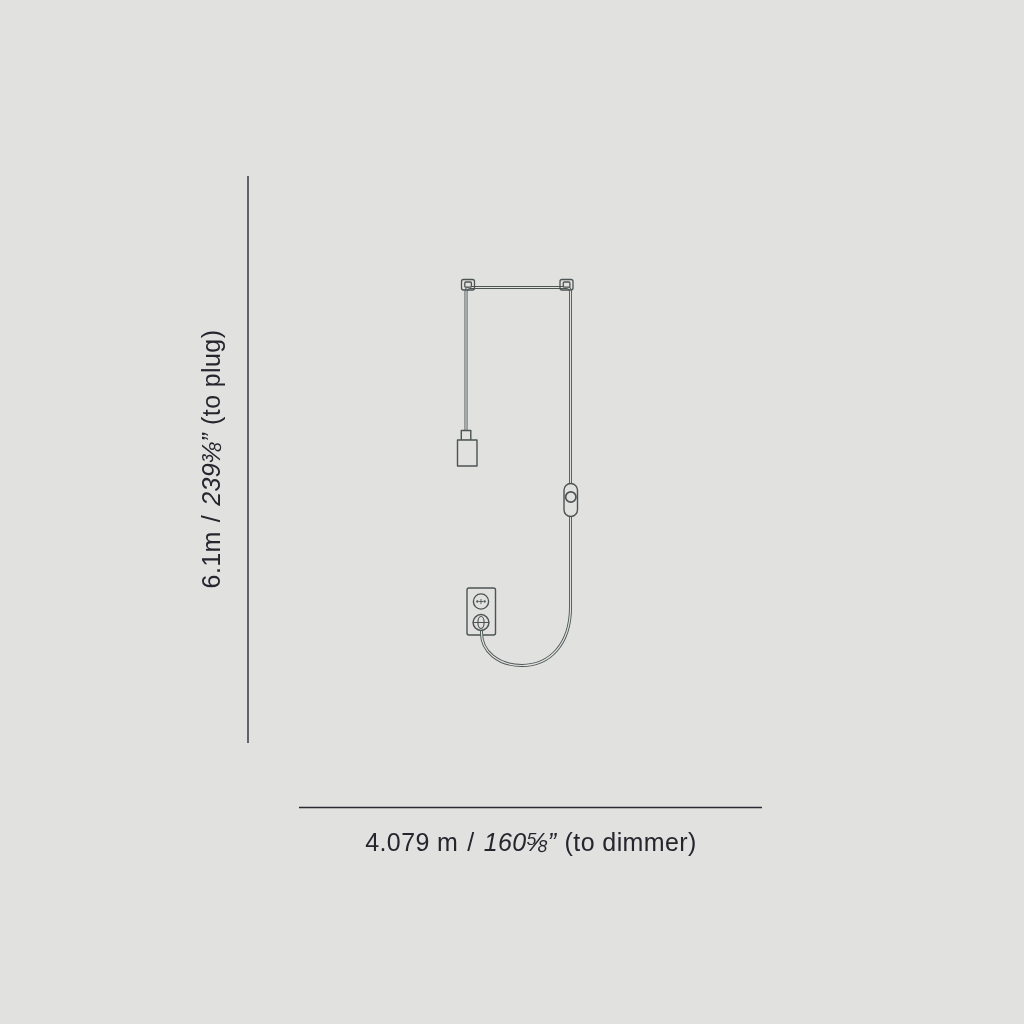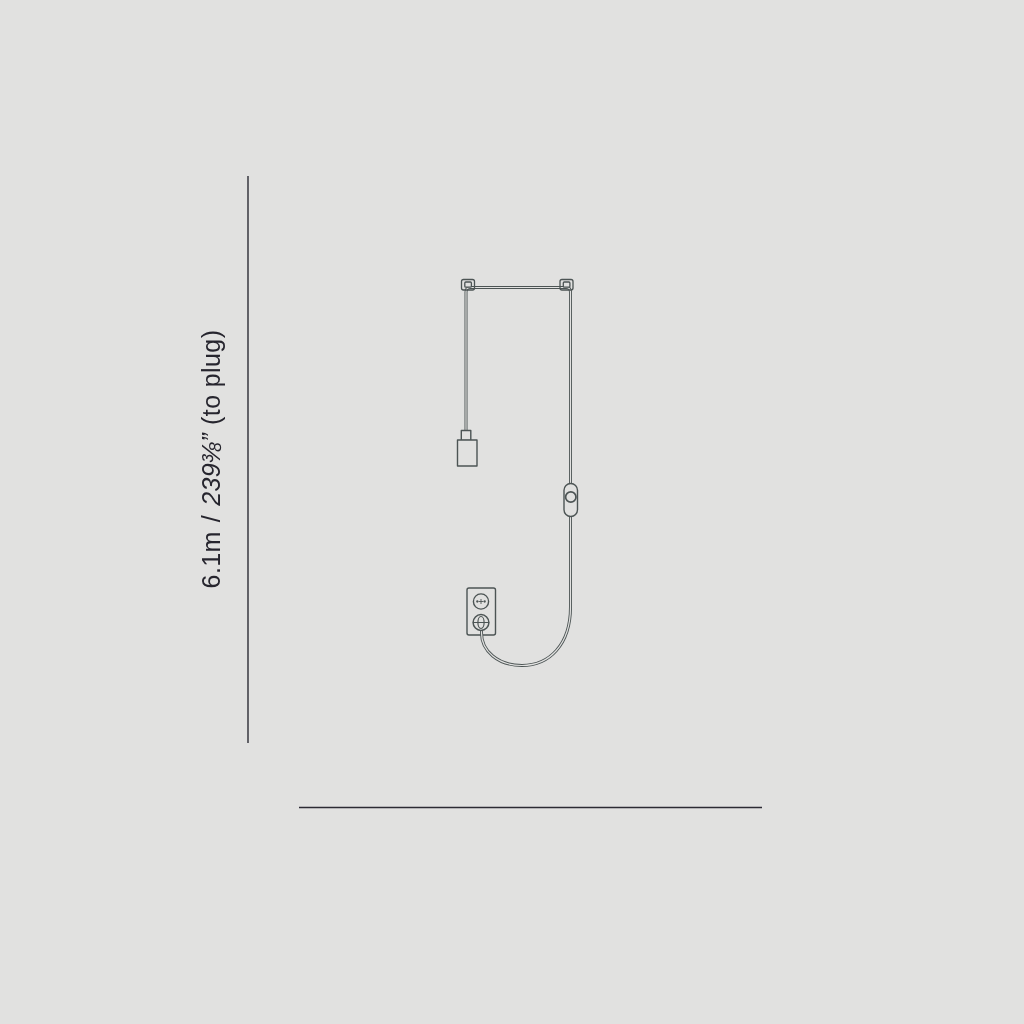--- a/index.html
+++ b/index.html
@@ -90,14 +90,17 @@
         <ellipse cx="481" cy="622.5" rx="3.1" ry="6" stroke-width="1.2"></ellipse>
         <line x1="473.4" y1="622.5" x2="488.6" y2="622.5" stroke-width="1.2"></line>
       </g>
     </g>
   </svg>
 
   <div class="dim-label vertical">
     <span>6.1m</span><span class="sep">/</span><span class="imp">239⅜”</span><span class="suffix">(to plug)</span>
   </div>
 
+  <div class="dim-label horizontal">
+    <span>4.079 m</span><span class="sep">/</span><span class="imp">160⅝”</span><span class="suffix">(to dimmer)</span>
+  </div>
 
 </div>
 
 </body></html>

